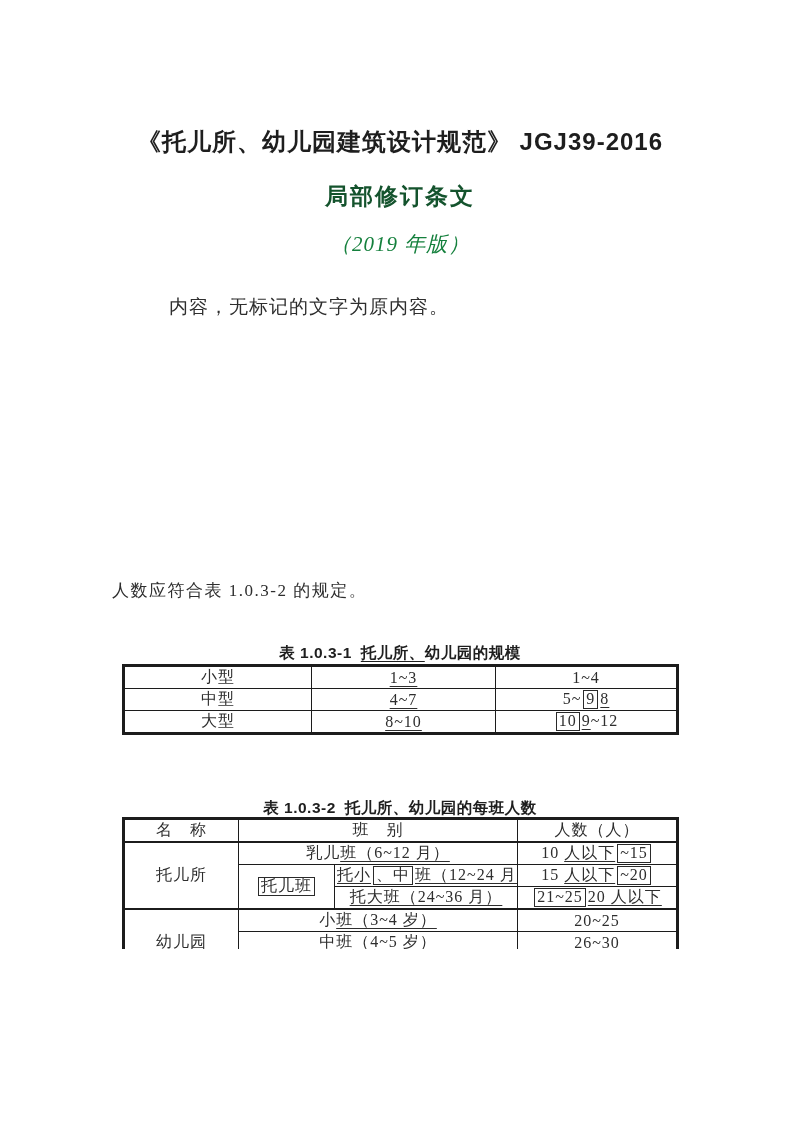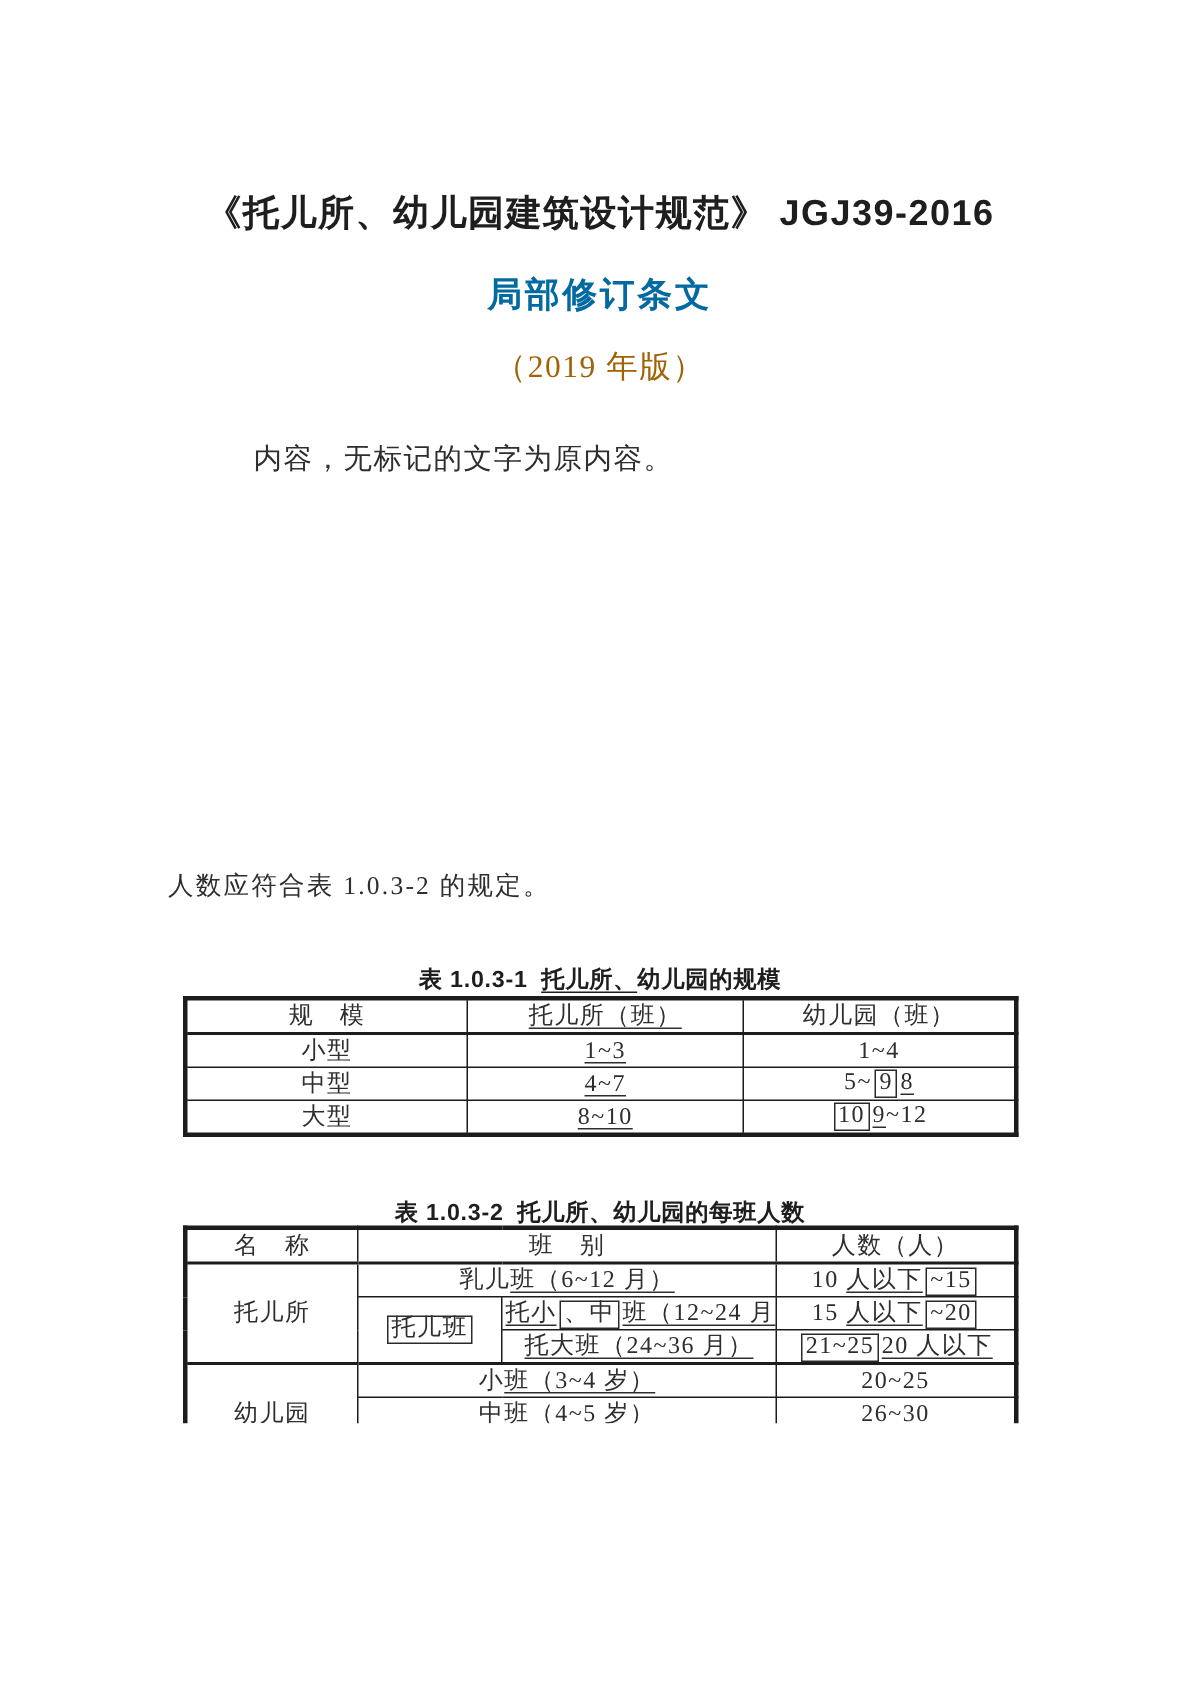--- a/index.html
+++ b/index.html
@@ -11,23 +11,23 @@
   }
   .abs { position:absolute; }
   .center { left:0; width:100%; text-align:center; }
 
   .doc-title {
     font-family:"Liberation Sans","DejaVu Sans",sans-serif;
     font-weight:bold; font-size:24px; letter-spacing:1px; color:#1e1e1e;
   }
   .doc-subtitle {
     font-family:Liberation Serif, serif;
-    font-weight:bold; font-size:23px; letter-spacing:2px; color:#0369a1;
+    font-weight:bold; font-size:23px; letter-spacing:2px; color:#14532d;
   }
-  .doc-edition { font-size:21px; letter-spacing:1px; color:#a16207; }
+  .doc-edition { font-size:21px; letter-spacing:1px; color:#15803d;font-style:italic; }
 
   .notes { font-size:19px; letter-spacing:1px; color:#2e2e2e; }
   .note-line { line-height:46px; white-space:nowrap; }
   .indent-a { margin-left:57px; }
   .indent-b { margin-left:40px; letter-spacing:3.5px; }
   .indent-c { margin-left:57px; letter-spacing:2px; }
 
   .sec-heading { font-weight:bold; font-size:20px; color:#1e1e1e; }
   .sec-heading .num { margin-right:18px; }
   .sec-heading .w2 { margin-left:44px; }
@@ -81,25 +81,20 @@
     <span class="lab">表 1.0.3-1</span><span class="u">托儿所、</span><span>幼儿园的规模</span>
   </div>
 
   <table id="table1" class="tbl abs" style="top:664px;left:122px;width:554px">
     <colgroup>
         <col style="width:188px">
         <col style="width:184px">
         <col style="width:182px">
       </colgroup>
     <tbody>
-        <tr class="head">
-      <td>规　模</td>
-      <td><span class="u">托儿所（班）</span></td>
-      <td>幼儿园（班）</td>
-    </tr>
     <tr>
       <td>小型</td>
       <td><span class="u">1~3</span></td>
       <td>1~4</td>
     </tr>
     <tr>
       <td>中型</td>
       <td><span class="u">4~7</span></td>
       <td><span>5~</span><span class="bx">9</span><span class="u">8</span></td>
     </tr>

